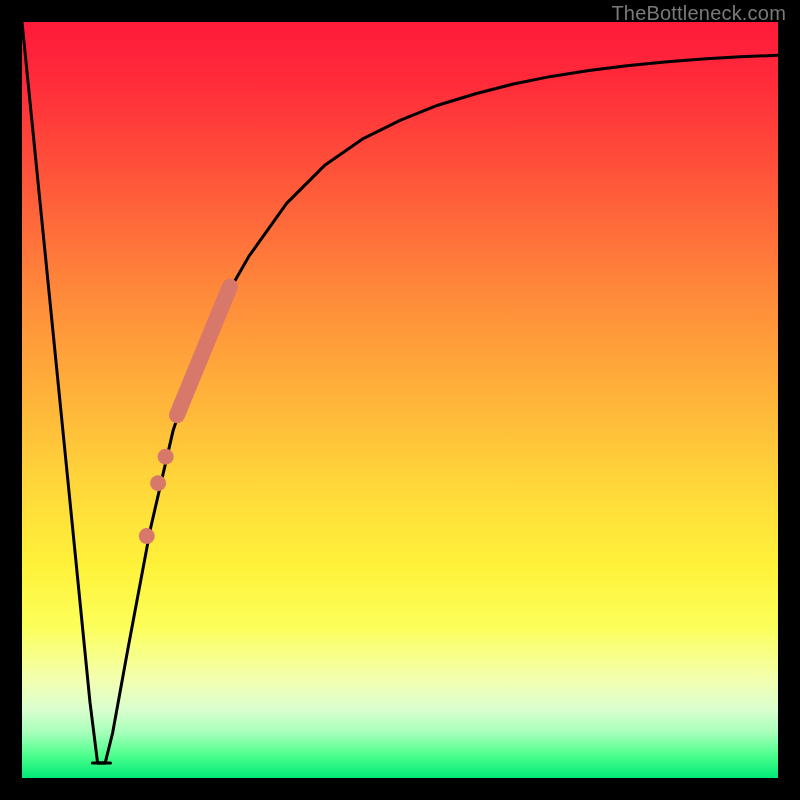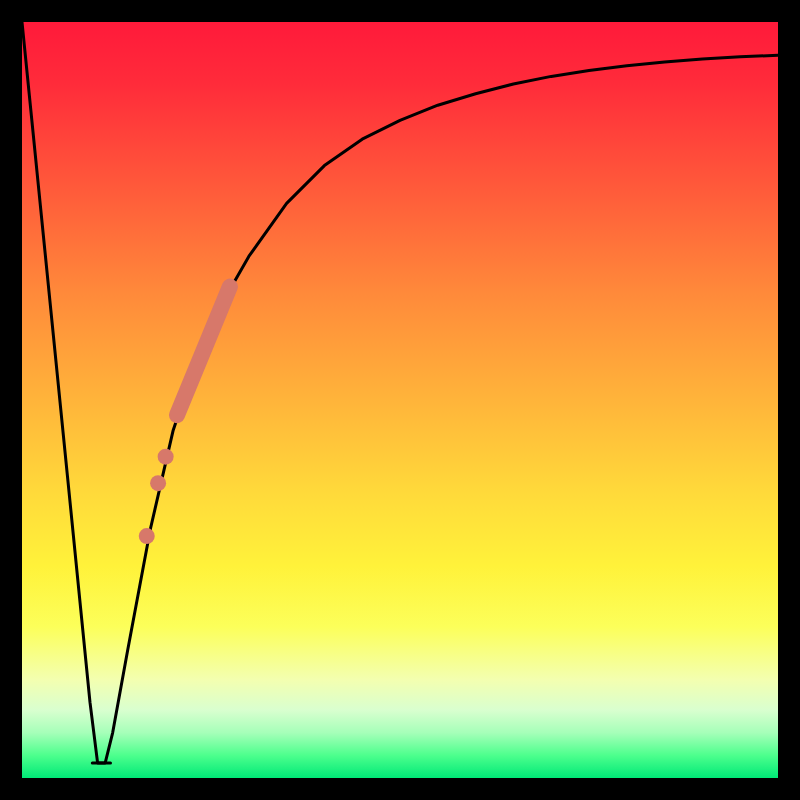--- a/index.html
+++ b/index.html
@@ -59,20 +59,21 @@
     font-size: 20px;
     letter-spacing: 0.2px;
     user-select: none;
   }
 </style>
 </head>
 <body>
 
 <div class="stage">
 
+  <div class="watermark">TheBottleneck.com</div>
 
   <div class="plot">
     <div class="gradient"></div>
 
     <svg class="curve-svg" viewBox="0 0 756 756" preserveAspectRatio="none">
       <path id="curve-path" fill="none" stroke="#000" stroke-width="3" stroke-linejoin="round" stroke-linecap="round" d="M0.0 0.0 L22.7 226.8 L45.4 453.6 L68.0 680.4 L75.6 740.9 L83.2 740.9 L90.7 710.6 L105.8 627.5 L128.5 506.5 L151.2 408.2 L173.9 340.2 L196.6 287.3 L226.8 234.4 L264.6 181.4 L302.4 143.6 L340.2 117.2 L378.0 98.3 L415.8 83.2 L453.6 71.8 L491.4 62.0 L529.2 54.4 L567.0 48.4 L604.8 43.8 L642.6 40.1 L680.4 37.0 L718.2 34.8 L756.0 33.3"></path>
 
       <path id="notch-flat" fill="none" stroke="#000" stroke-width="3" stroke-linecap="round" d="M70.3 740.9 L88.5 740.9"></path>
     </svg>
 

